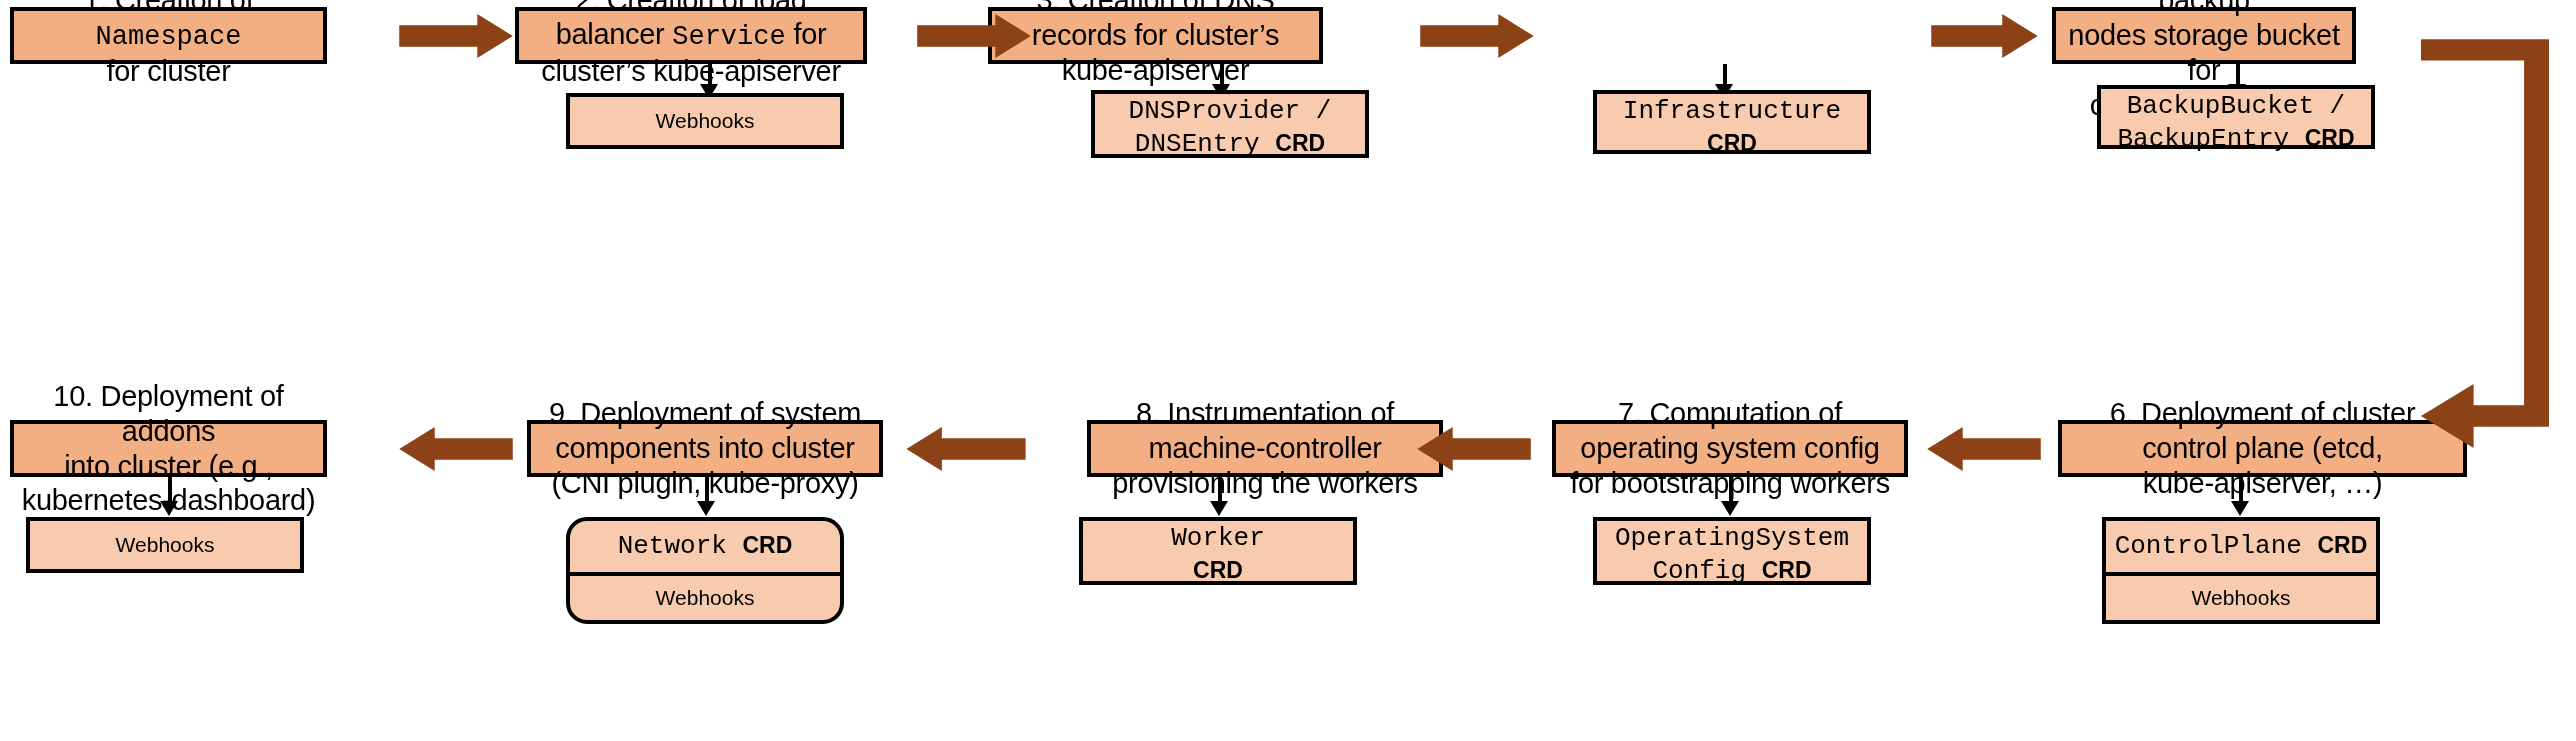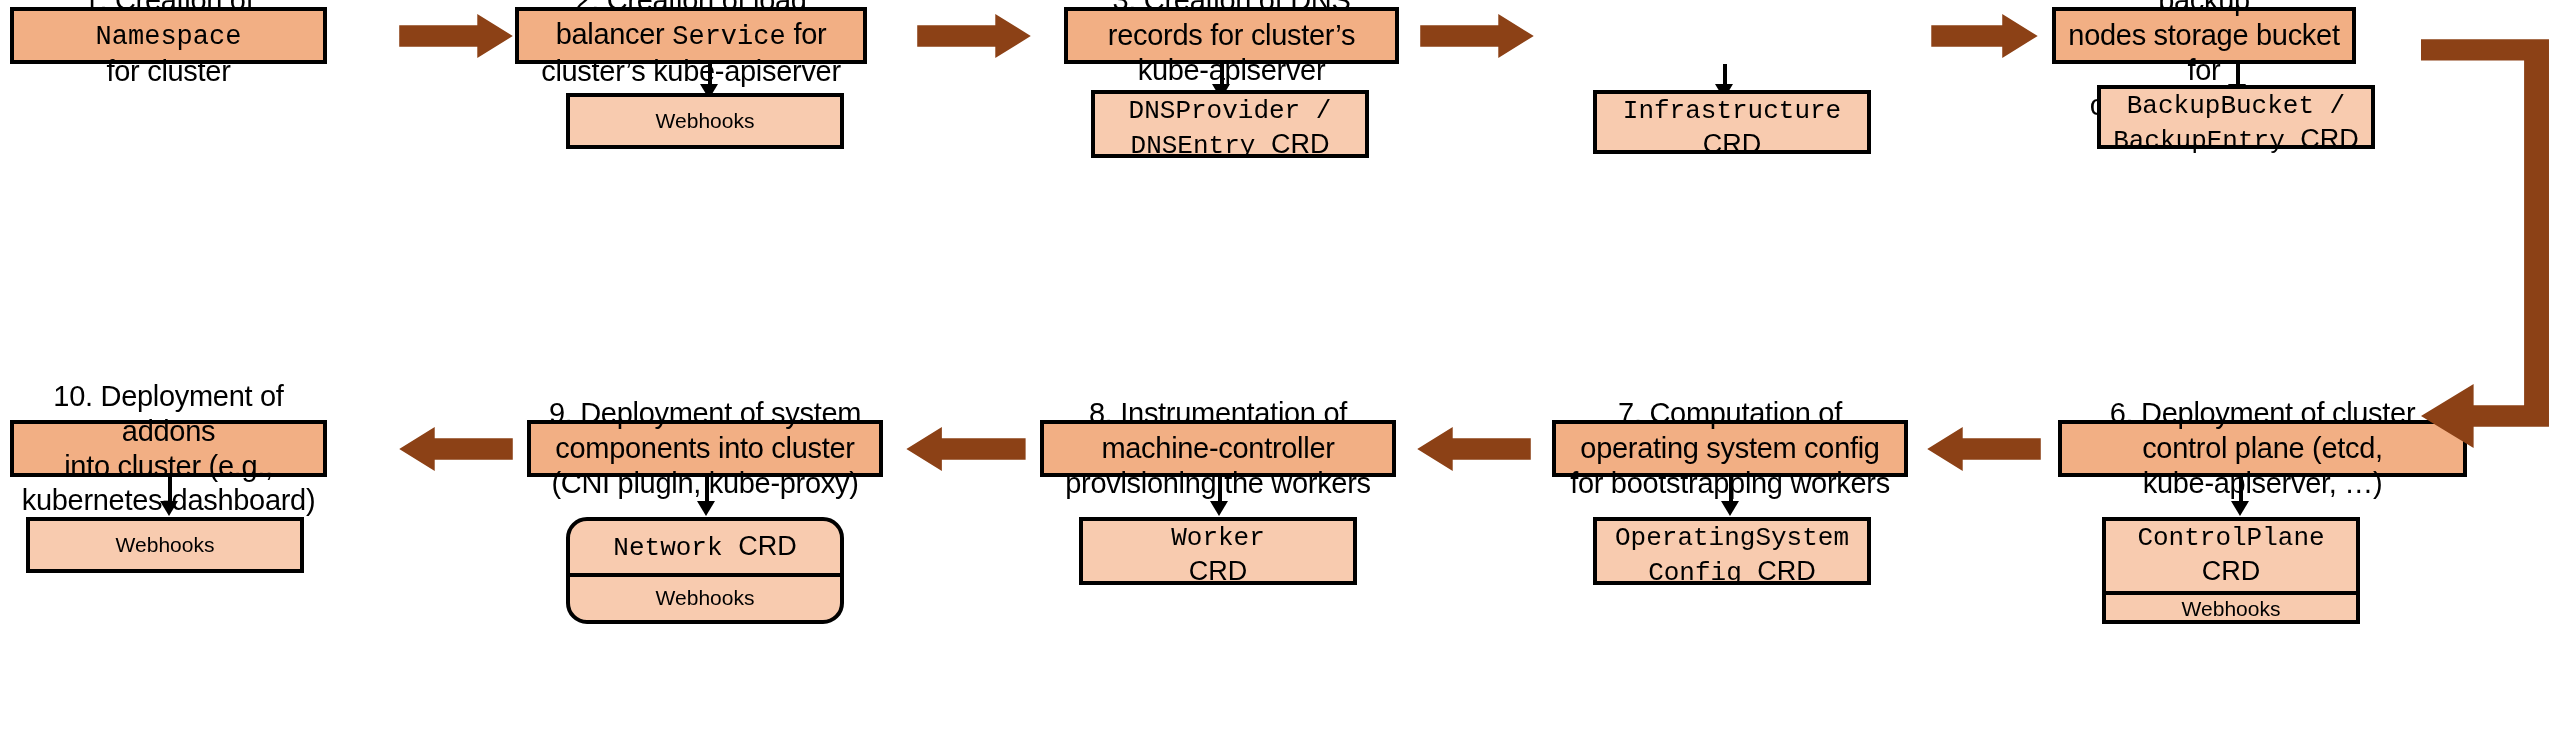--- a/index.html
+++ b/index.html
@@ -72,22 +72,22 @@
     color: #000000;
     white-space: pre-line;
   }
   .artifact-text.plain {
     font-family: "Liberation Sans", sans-serif;
     font-size: 21px;
     font-weight: 400;
   }
   .artifact-text .crd {
     font-family: "Liberation Sans", sans-serif;
-    font-weight: normal;
-    font-size: 27px;
+    font-weight: bold;
+    font-size: 23px;
   }
 
   
   .connector {
     position: absolute;
   }
   .connector .stem {
     position: absolute;
     left: 0;
     top: 0;
@@ -125,21 +125,21 @@
   </div>
 
   <div class="step-box" style="left:515px; top:7.1px; width:352px; height:57px;">
     <div class="step-text">
       <span>2. Creation of load</span><br>
       balancer <span class="mono">Service</span> for<br>
       <span>cluster’s kube-apiserver</span>
     </div>
   </div>
 
-  <div class="step-box" style="left:1064px; top:7.1px; width:335px; height:57px;">
+  <div class="step-box" style="left:988px; top:7.1px; width:335px; height:57px;">
     <div class="step-text">
       <span>3. Creation of DNS</span><br>
       <span>records for cluster’s</span><br>
       <span>kube-apiserver</span>
     </div>
   </div>
 
 
   <div class="step-box" style="left:2052px; top:7.1px; width:304px; height:57px;">
     <div class="step-text">
@@ -199,21 +199,21 @@
   </div>
 
   <div class="step-box" style="left:527px; top:420px; width:356px; height:57px;">
     <div class="step-text">
       <span>9. Deployment of system</span><br>
       <span>components into cluster</span><br>
       <span>(CNI plugin, kube-proxy)</span>
     </div>
   </div>
 
-  <div class="step-box" style="left:1040px; top:420px; width:356px; height:57px;">
+  <div class="step-box" style="left:1087px; top:420px; width:356px; height:57px;">
     <div class="step-text">
       <span>8. Instrumentation of</span><br>
       <span>machine-controller</span><br>
       <span>provisioning the workers</span>
     </div>
   </div>
 
   <div class="step-box" style="left:1552px; top:420px; width:356px; height:57px;">
     <div class="step-text">
       <span>7. Computation of</span><br>
@@ -271,21 +271,21 @@
       <div class="artifact-text">Worker<br><span class="crd">CRD</span></div>
     </div>
   </div>
 
   <div class="artifact-box" style="left:1593px; top:517px; width:278px; height:68px;">
     <div class="artifact-cell">
       <div class="artifact-text">OperatingSystem<br>Config <span class="crd">CRD</span></div>
     </div>
   </div>
 
-  <div class="artifact-box" style="left:2102px; top:517px; width:258px; height:107px;">
+  <div class="artifact-box" style="left:2102px; top:517px; width:278px; height:107px;">
     <div class="artifact-cell">
       <div class="artifact-text">ControlPlane <span class="crd">CRD</span></div>
     </div>
     <div class="artifact-cell">
       <div class="artifact-text plain">Webhooks</div>
     </div>
   </div>
 
   <div class="block-arrow" style="left:399px; top:14.2px;">
     <svg width="114" height="44" viewBox="0 0 160 62">

